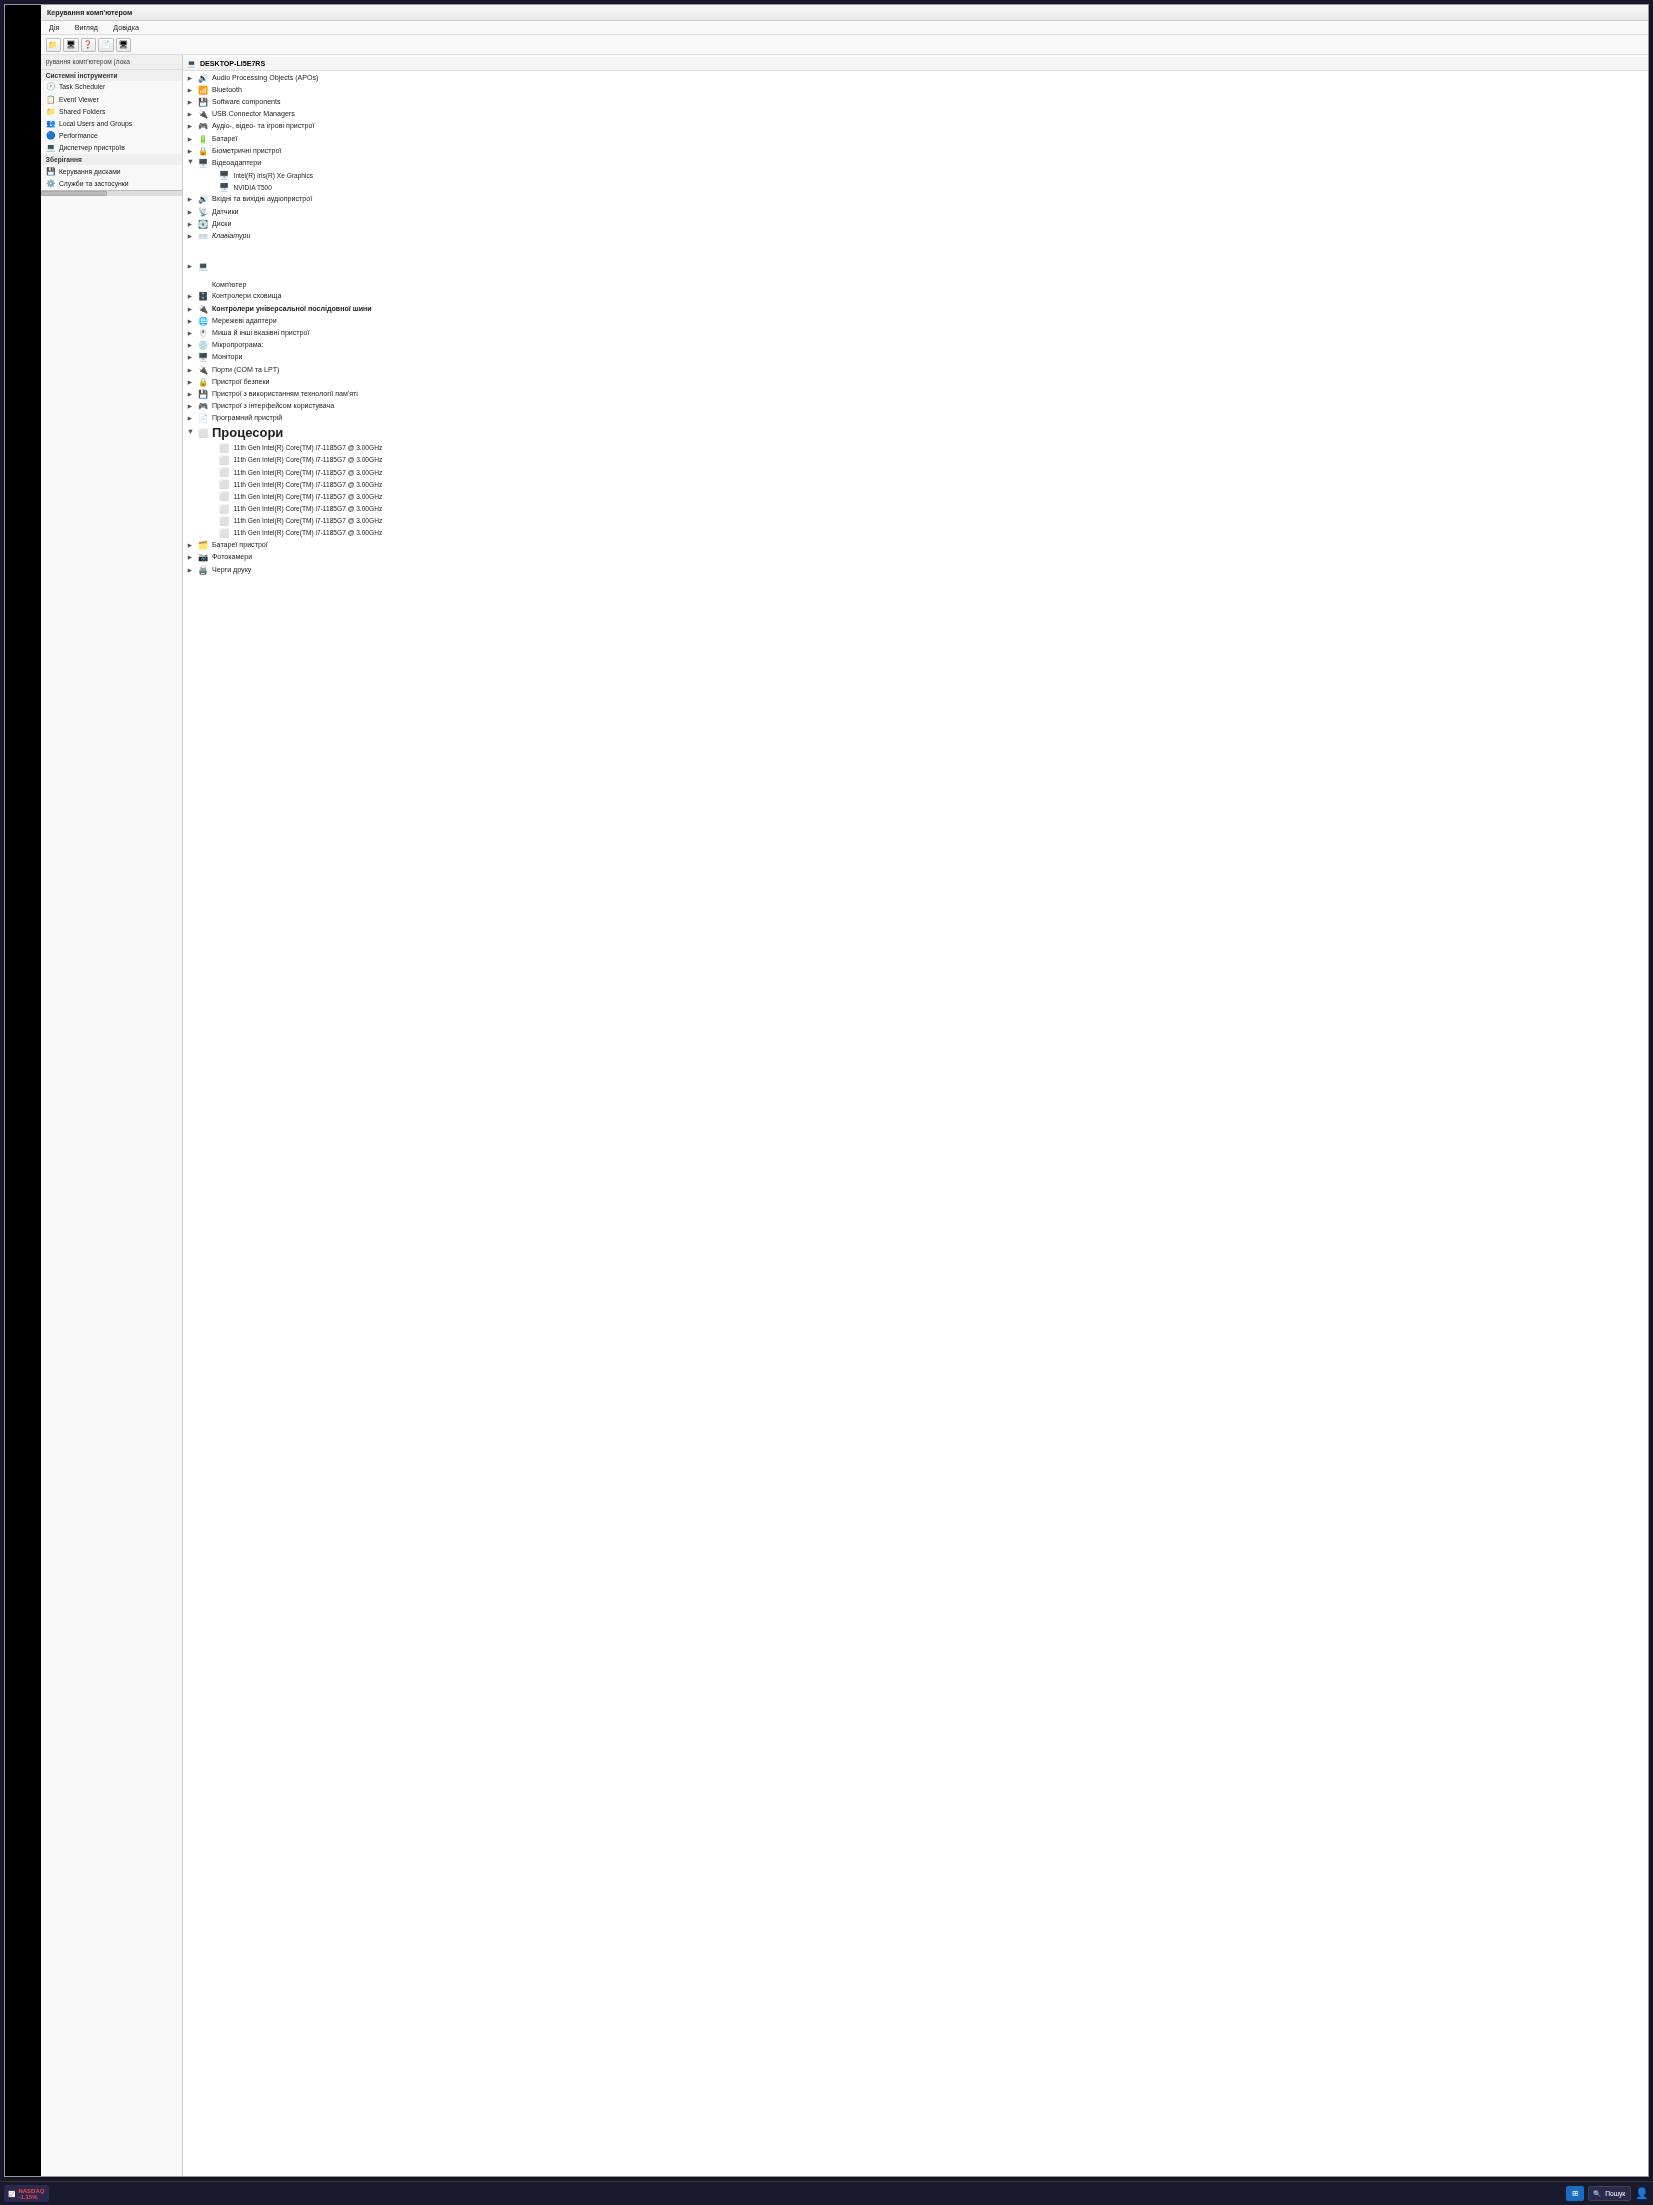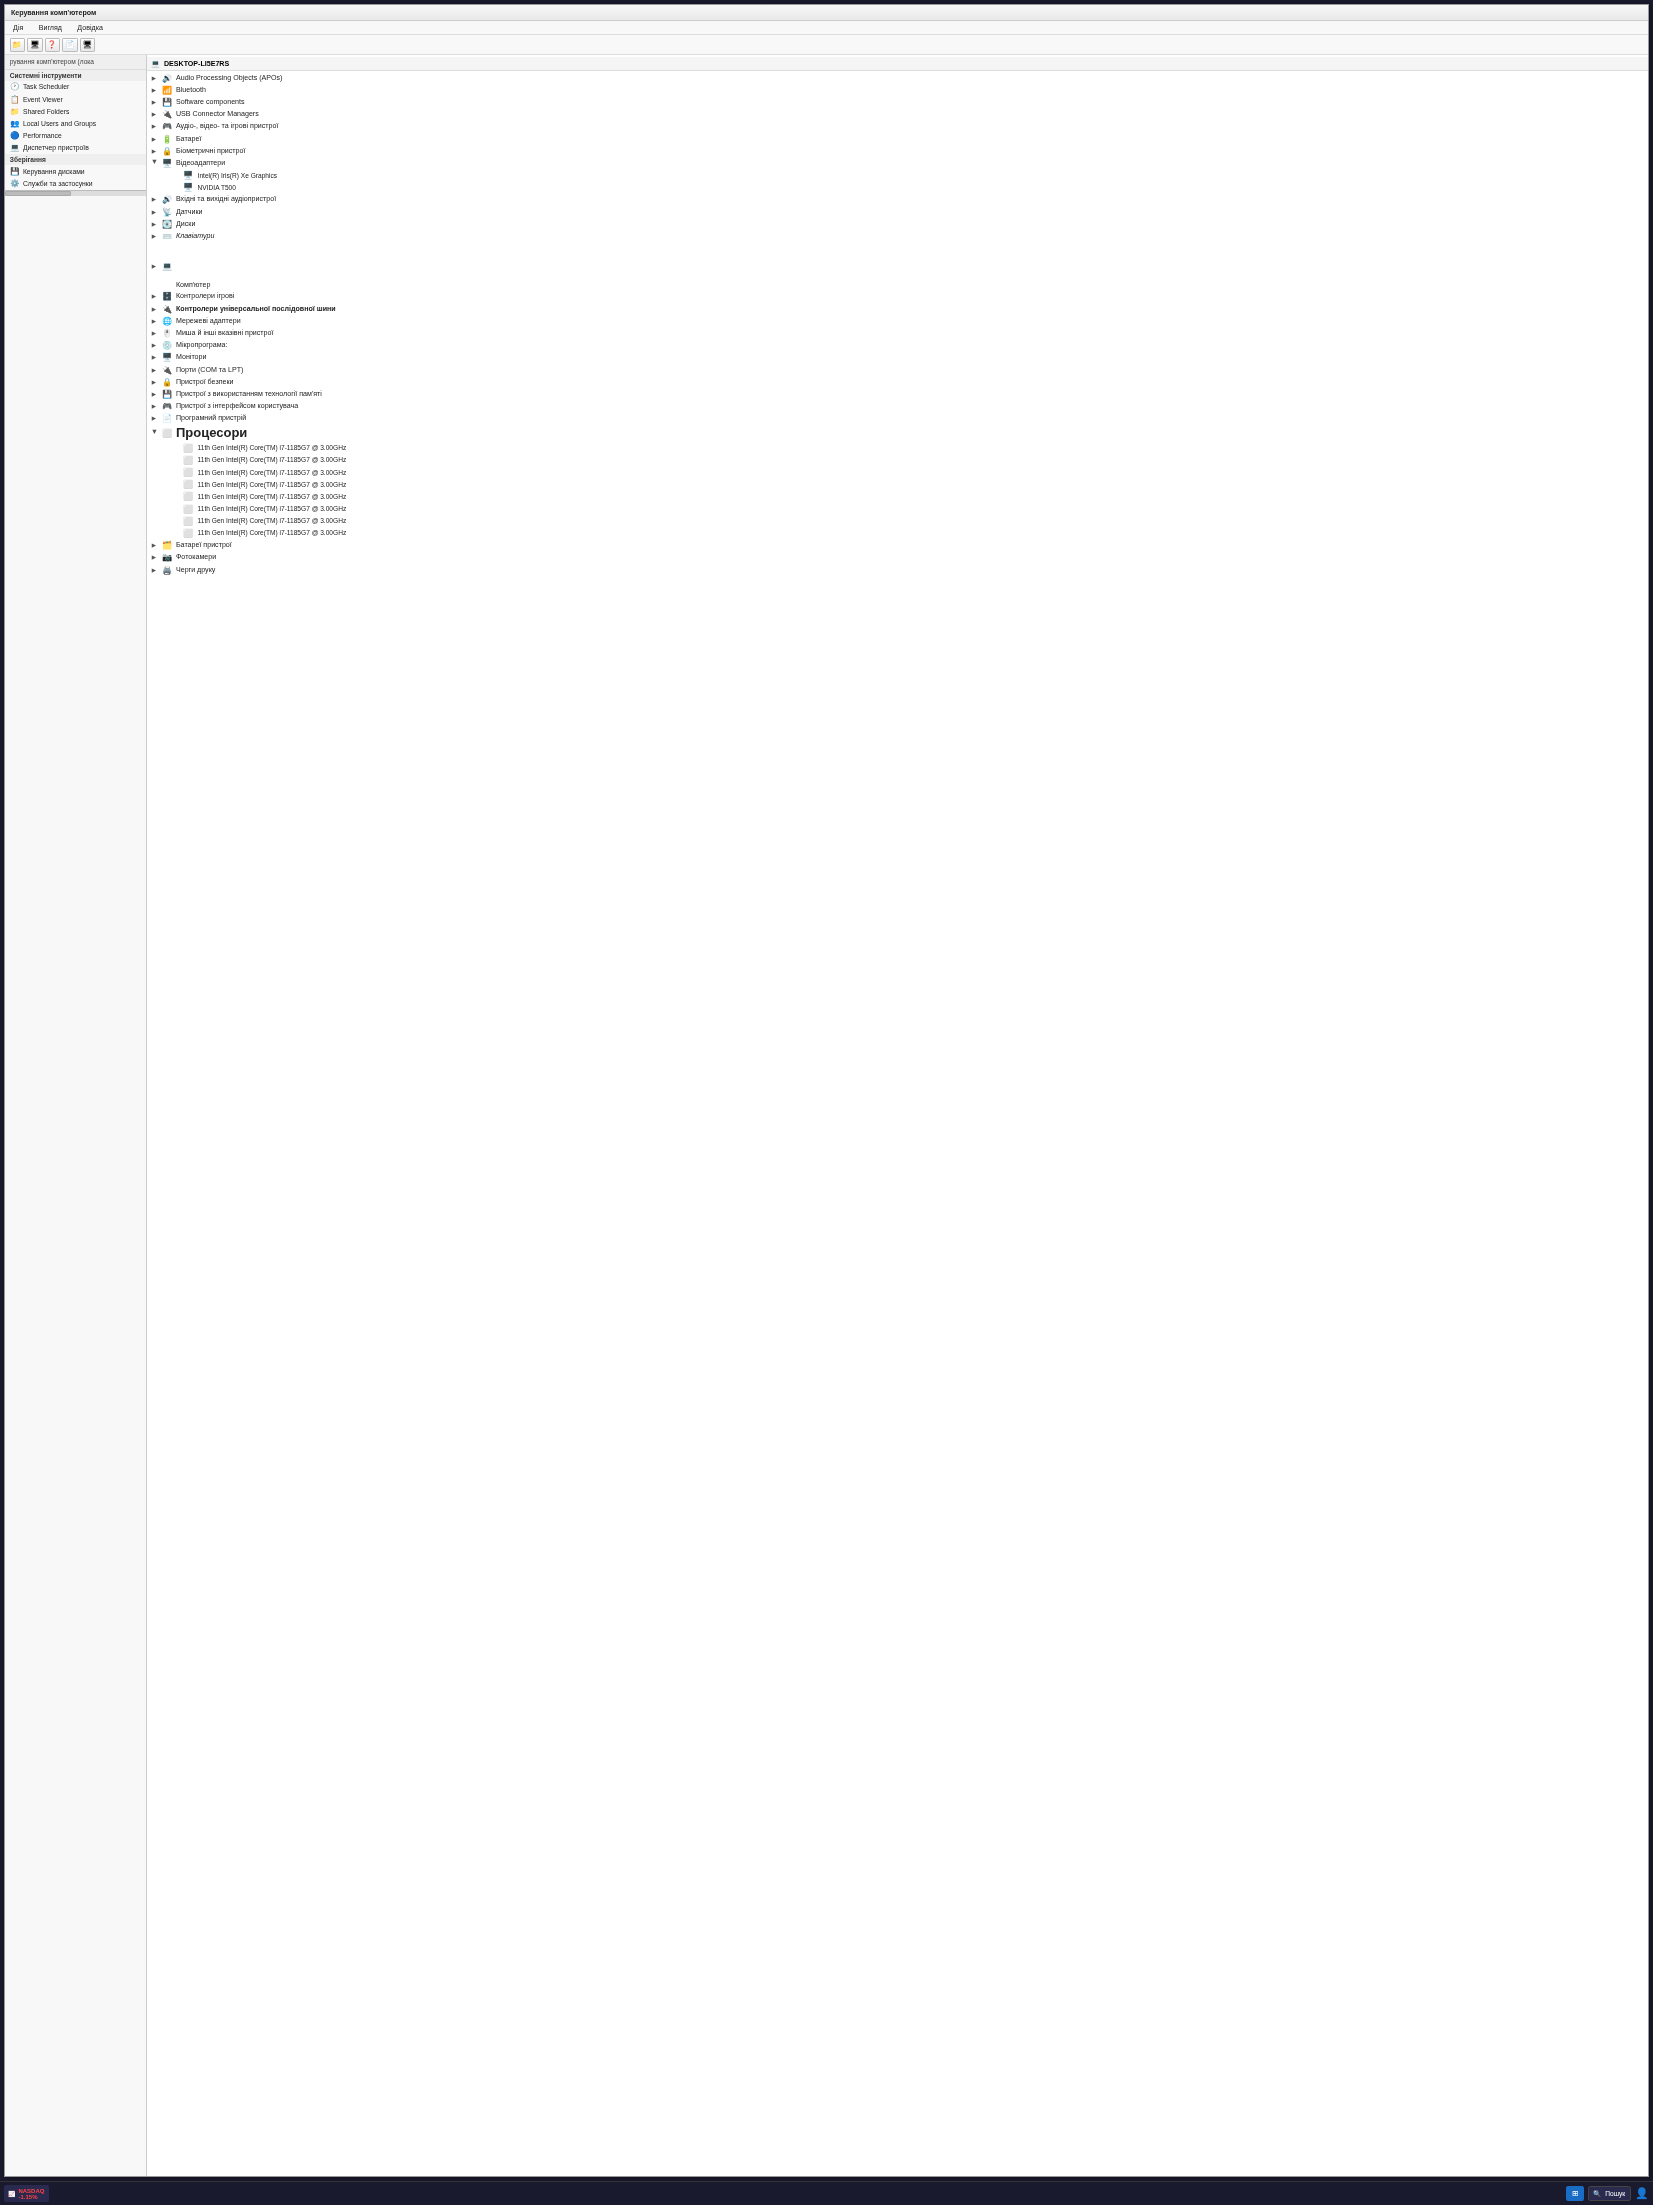--- a/index.html
+++ b/index.html
@@ -6,27 +6,28 @@
     body {
       font-family: 'Segoe UI', Tahoma, Geneva, Verdana, sans-serif;
       background: #1a1a2e;
       width: 100%;
       min-height: 100vh;
       display: flex;
       flex-direction: column;
     }
 
     .app-window {
-      background: #b91c1c;
+      background: #000000;
       margin: 4.4px;
       border: 0.5px solid #999;
       flex: 1;
       display: flex;
       flex-direction: column;
       box-shadow: 1.1px 1.1px 4.4px rgba(0,0,0,0.5);
+      padding-left: 36px;
     }
 
     .title-bar {
       background: linear-gradient(to bottom, #f8f8f8, #e8e8e8);
       padding: 3.3px 5.5px;
       border-bottom: 0.5px solid #ccc;
       font-size: 7.1px;
       font-weight: 600;
       color: #222;
     }
@@ -379,21 +380,21 @@
             <span style="font-size: 7.1px; font-style: italic;">Клавіатури</span>
           </div>
           <div class="device-item" style="padding-left: 4.4px;">
             <span class="expand-arrow">▶</span>
             <span class="device-icon">💻</span>
             <span style="font-size: 7.1px; margin-top: 38px;">Комп'ютер</span>
           </div>
           <div class="device-item" style="padding-left: 4.4px;">
             <span class="expand-arrow">▶</span>
             <span class="device-icon">🗄️</span>
-            <span style="font-size: 7.1px;">Контролери ігрові</span>
+            <span style="font-size: 7.1px;">Контролери сховища</span>
           </div>
           <div class="device-item" style="padding-left: 4.4px;">
             <span class="expand-arrow">▶</span>
             <span class="device-icon">🔌</span>
             <span style="font-size: 7.1px; font-weight: bold;">Контролери універсальної послідовної шини</span>
           </div>
           <div class="device-item" style="padding-left: 4.4px;">
             <span class="expand-arrow">▶</span>
             <span class="device-icon">🌐</span>
             <span style="font-size: 7.1px;">Мережеві адаптери</span>

